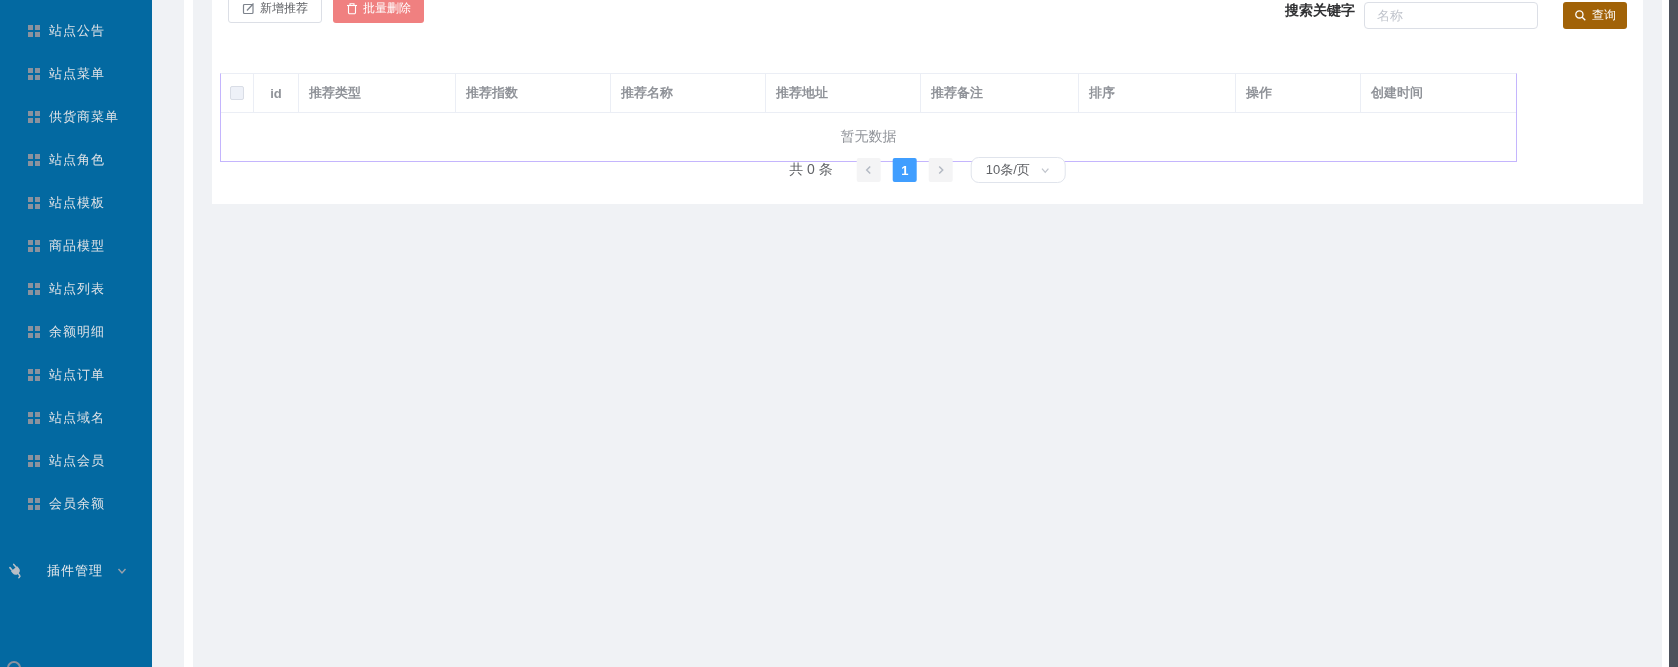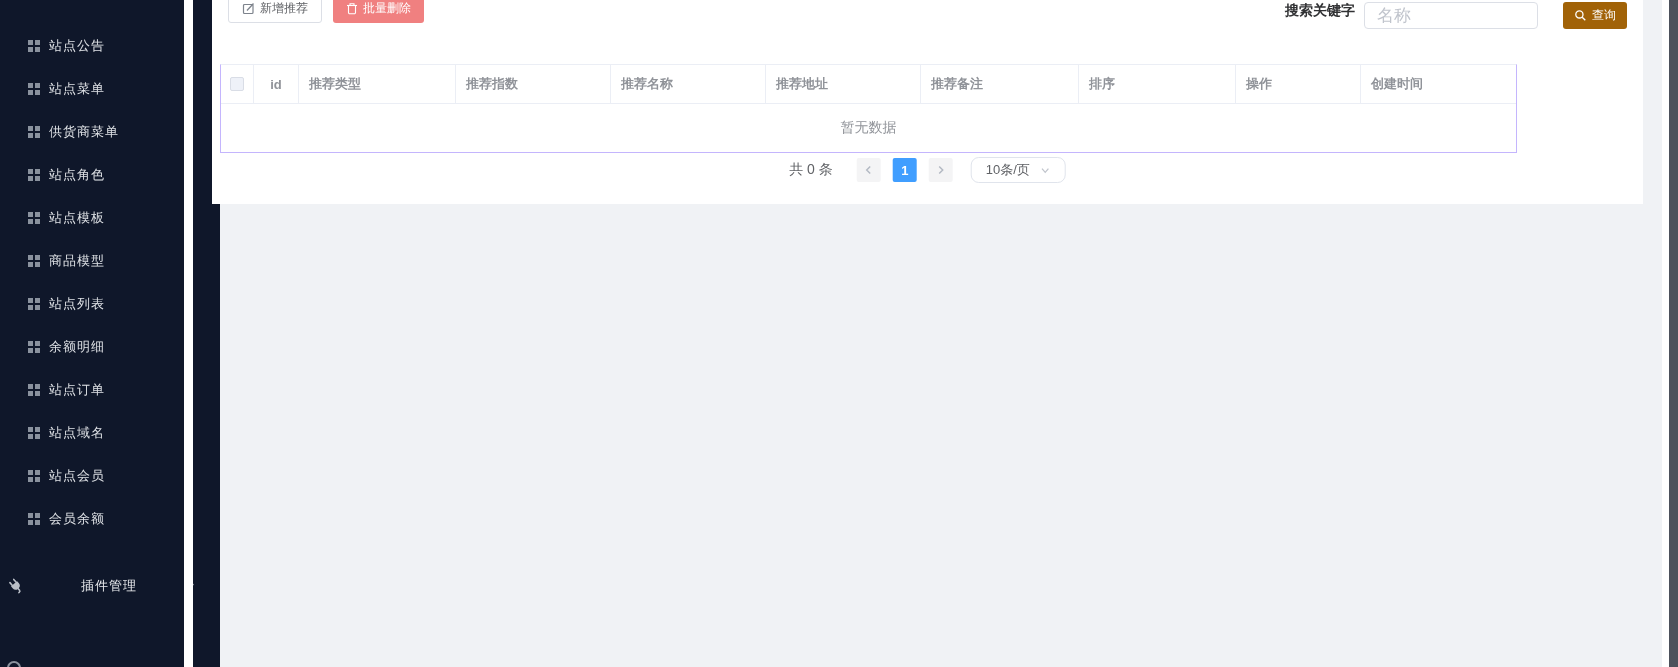--- a/index.html
+++ b/index.html
@@ -1,20 +1,20 @@
 <!DOCTYPE html>
 <html><head>
 <meta charset="utf-8">
 <style>
   * { margin:0; padding:0; box-sizing:border-box; }
   html,body { width:1678px; height:667px; overflow:hidden; }
   body { font-family:"Liberation Sans", sans-serif; background:#f0f2f5; position:relative; }
 
   
-  .sidebar { position:absolute; left:0; top:0; width:220px; height:667px; background:#0f172a; padding-top:24px; overflow:hidden; }
+  .sidebar { position:absolute; left:0; top:0; width:152px; height:667px; background:#0369a1; padding-top:9px; overflow:hidden; }
   .side-scroll-strip { position:absolute; left:184px; top:0; width:9px; height:667px; background:#ffffff; }
   .side-item { height:43px; display:flex; align-items:center; padding-left:27px; color:#dfe2e6; font-size:13px; cursor:pointer; }
   .side-item .label { margin-left:8px; letter-spacing:1px; }
   .grid-icon { position:relative; width:14px; height:14px; flex:0 0 14px; }
   .grid-icon::before { content:""; position:absolute; left:1px; top:1px; width:5px; height:5px; background:#8a929e; box-shadow:7px 0 0 #8a929e, 0 7px 0 #8a929e, 7px 7px 0 #8a929e; }
   .side-item.active { color:#eeb117; }
   .side-item.active .grid-icon::before { background:#eeb117; box-shadow:7px 0 0 #eeb117, 0 7px 0 #eeb117, 7px 7px 0 #eeb117; }
   .side-section { height:43px; margin-top:24px; display:flex; align-items:center; padding:0 24px 0 8px; color:#e8eaed; font-size:13px; cursor:pointer; }
   .side-section .label { margin-left:10px; letter-spacing:1px; flex:1;text-align:center; }
   .partial-icon { position:absolute; left:7px; bottom:-8px; width:14px; height:14px; border:2px solid #8a929e; border-radius:50%; }
@@ -25,26 +25,26 @@
 
   
   .card { position:absolute; left:212px; top:0; width:1431px; height:204px; background:#ffffff; overflow:hidden; }
 
   
   .btn { display:inline-flex; align-items:center; justify-content:center; gap:5px; border:1px solid transparent; border-radius:3px; font-size:12px; cursor:pointer; background:#fff; font-family:"Liberation Sans", sans-serif; }
   .btn-plain { position:absolute; left:16px; top:-6px; height:29px; padding:0 13px; border-color:#dcdfe6; color:#606266; }
   .btn-danger { position:absolute; left:121px; top:-6px; height:29px; padding:0 13px; background:#f08080; color:#ffffff; border:none; }
   .search-group { position:absolute; right:16px; top:2px; height:27px; display:flex; align-items:flex-start; }
   .search-label { font-size:14px; font-weight:bold; color:#303133; margin-right:9px; }
-  .search-input { width:174px; height:27px; border:1px solid #dcdfe6; border-radius:4px; padding:0 12px; font-size:17px; color:#606266; outline:none; font-family:"Liberation Sans", sans-serif; }
+  .search-input { width:174px; height:27px; border:1px solid #dcdfe6; border-radius:4px; padding:0 12px; font-size:13px; color:#606266; outline:none; font-family:"Liberation Sans", sans-serif; }
   .search-input::placeholder { color:#c0c4cc; }
   .btn-primary { margin-left:25px; height:27px; padding:0 11px; background:#a16207; color:#fff; border:none; }
 
   
-  .table { position:absolute; left:8px; top:64px; width:1297px; border:1px solid #c4b5fd; border-top:1px solid #ebeef5; background:#fff; }
+  .table { position:absolute; left:8px; top:73px; width:1297px; border:1px solid #c4b5fd; border-top:1px solid #ebeef5; background:#fff; }
   .thead { display:flex; height:39px; border-bottom:1px solid #ebeef5; }
   .th { display:flex; align-items:center; padding-left:10px; font-size:13px; font-weight:bold; color:#909399; border-right:1px solid #ebeef5; height:100%; }
   .th:last-child { border-right:none; }
   .th-checkbox { justify-content:center; padding-left:0; }
   .th-id { justify-content:center; padding-left:0; }
   .checkbox { width:14px; height:14px; border:1px solid #d9dde6; border-radius:2px; background:#eef1f8; cursor:pointer; }
   .empty-row { height:48px; display:flex; align-items:center; justify-content:center; font-size:14px; color:#909399; }
 
   
   .pagination { position:absolute; left:50%; top:157px; transform:translateX(-50%); display:flex; align-items:center; white-space:nowrap; }

